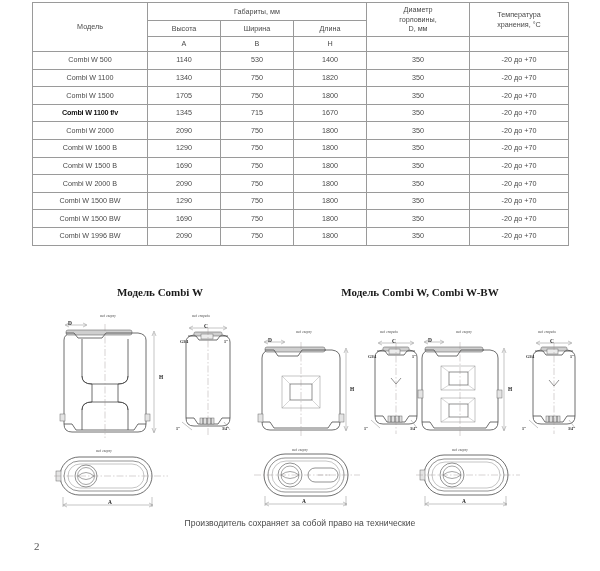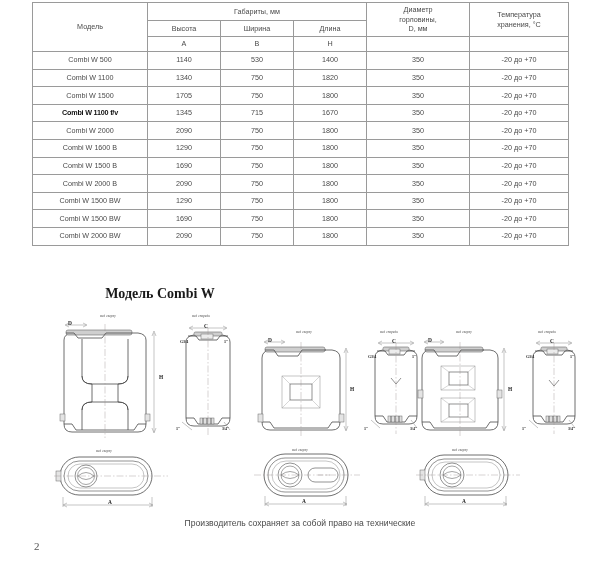--- a/index.html
+++ b/index.html
@@ -51,21 +51,21 @@
   .hdr-r2{height:16px;}
   .hdr-r3{height:15px;}
   tbody tr{height:17.6px;}
 
   
   .diagrams{position:absolute;left:0;top:286px;width:600px;height:240px;}
   .grp-title{
     position:absolute;
     font-family:"Liberation Serif", serif;
     font-weight:bold;
-    font-size:14px;
+    font-size:11px;
     color:#1a1a1a;
     text-align:center;
     white-space:nowrap;
   }
   .sub-title{
     position:absolute;
     font-family:"Liberation Serif", serif;
     font-weight:bold;
     font-size:8.6px;
     color:#1a1a1a;
@@ -231,34 +231,35 @@
         </tr>
         <tr>
           <td class="model-cell">Combi W 1500 BW</td>
           <td>1690</td>
           <td>750</td>
           <td>1800</td>
           <td>350</td>
           <td>-20 до +70</td>
         </tr>
         <tr>
-          <td class="model-cell">Combi W 2000 BW</td>
+          <td class="model-cell">Combi W 1996 BW</td>
           <td>2090</td>
           <td>750</td>
           <td>1800</td>
           <td>350</td>
           <td>-20 до +70</td>
         </tr>
       </tbody>
   </table>
 </div>
 
 <div class="diagrams">
 
   <div class="grp-title" style="left:60px;top:0px;width:200px;">Модель Combi W</div>
+  <div class="grp-title" style="left:300px;top:0px;width:240px;">Модель Combi W, Combi W-BW</div>
 
   <div class="fig" style="left:52px;top:28px;width:120px;height:130px;">
     <div class="lbl" style="left:48px;top:0px;">вид сверху</div>
     <div class="dim" style="left:16px;top:6px;">D</div>
     <div class="dim" style="left:107px;top:60px;">H</div>
     <svg width="120" height="130" viewBox="0 0 120 130">
       <g fill="none" stroke="#4a4a4a" stroke-width="0.8">
         <path d="M12 26 L12 110 Q12 118 20 118 L86 118 Q94 118 94 110 L94 26"></path>
         <path d="M12 26 Q12 20 20 19 L86 19 Q94 20 94 26"></path>
         <rect x="14" y="16" width="66" height="5" rx="2" fill="#cfcfcf" stroke="#6a6a6a" stroke-width="0.6"></rect>

